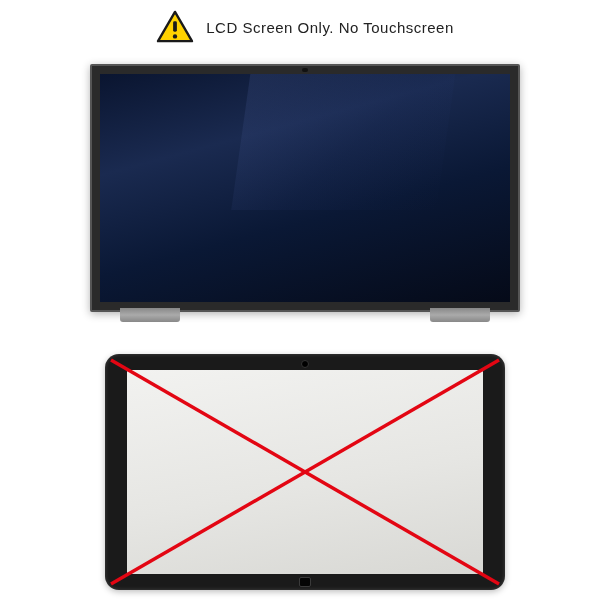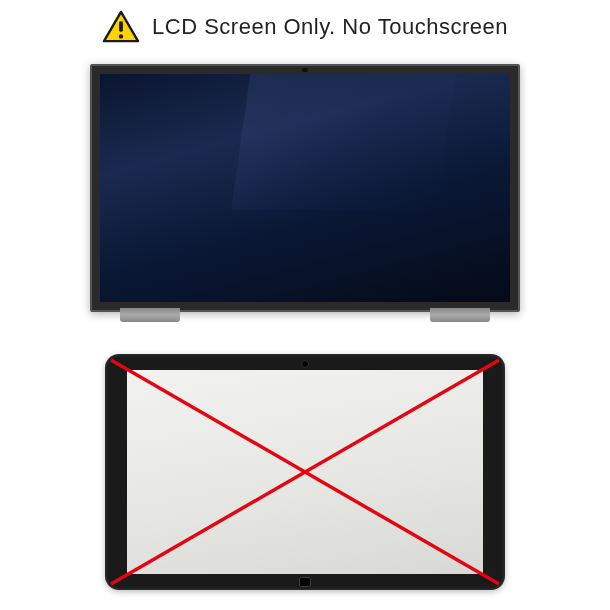--- a/index.html
+++ b/index.html
@@ -17,21 +17,21 @@
       display: flex;
       align-items: center;
       gap: 12px;
       margin-bottom: 20px;
     }
     .warning-icon {
       width: 38px;
       height: 34px;
     }
     .header-text {
-      font-size: 22px;
+      font-size: 15px;
       color: #222;
       letter-spacing: 0.5px;
     }
     .lcd-screen {
       width: 430px;
       height: 266px;
       position: relative;
       margin-bottom: 24px;
     }
     .lcd-bezel {

